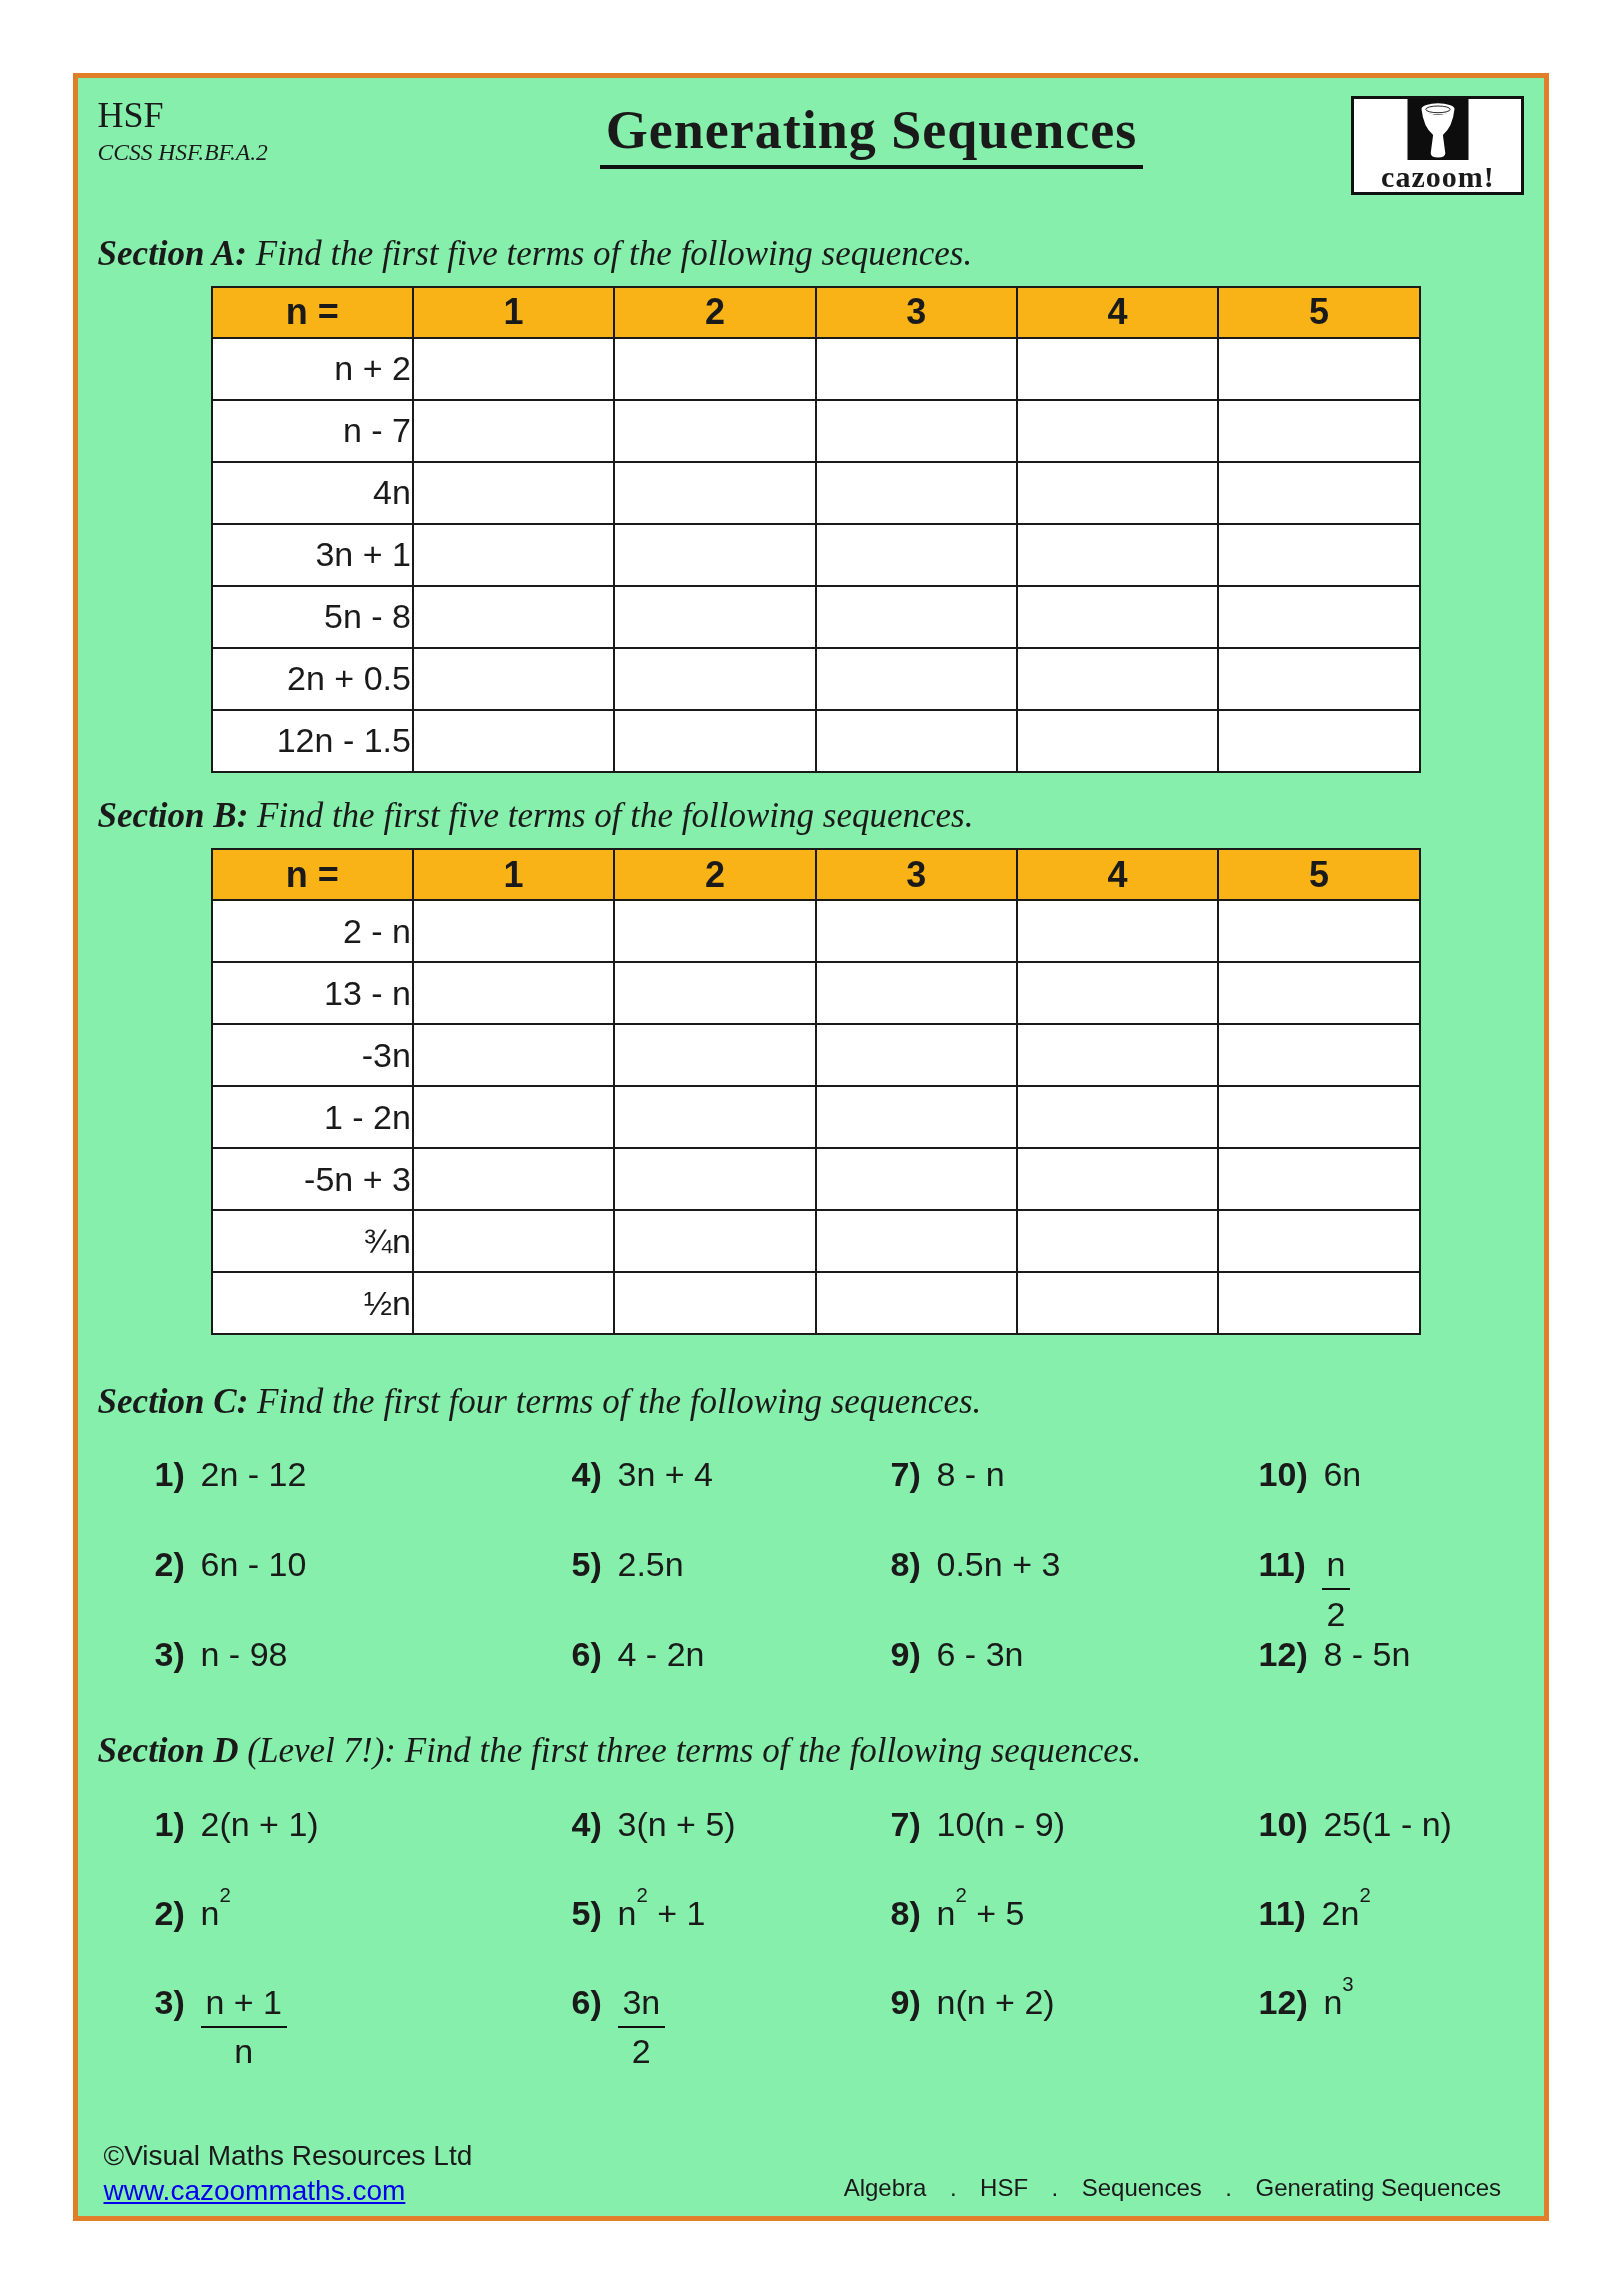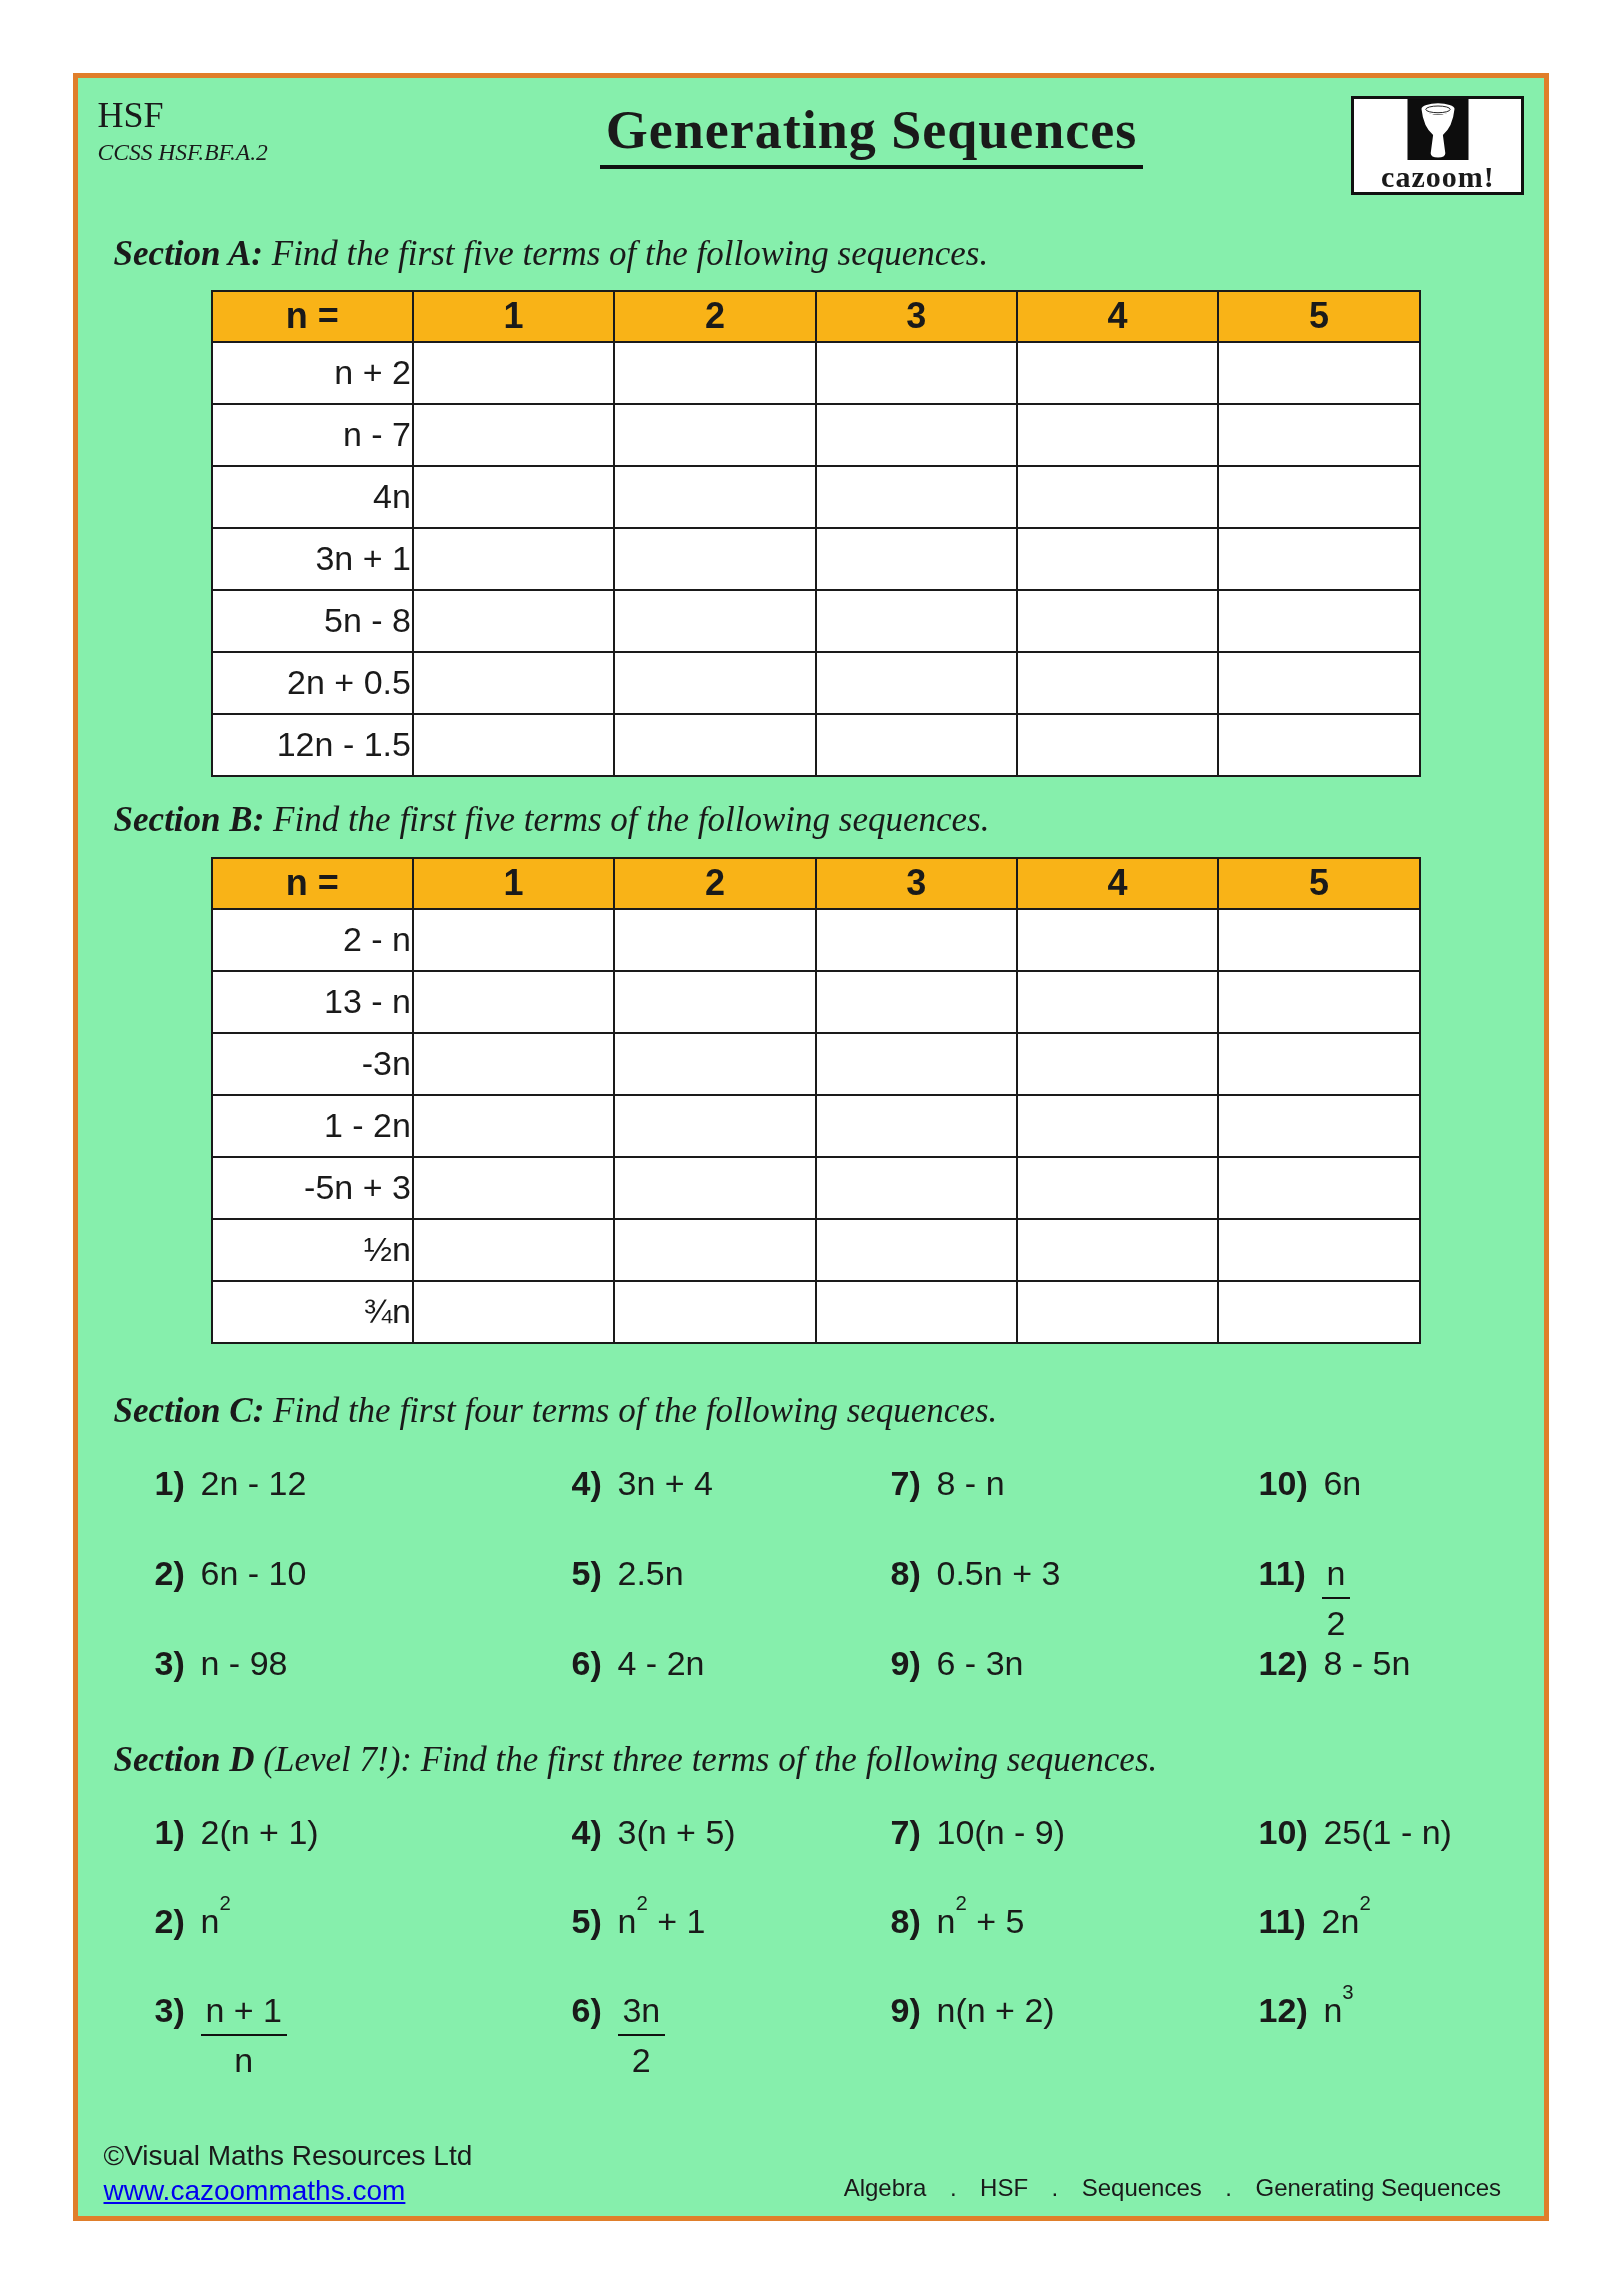--- a/index.html
+++ b/index.html
@@ -51,21 +51,21 @@
   .logo-drum { width: 92px; height: 86px; display: block; }
   .logo-word {
     font-family: "Liberation Serif", "DejaVu Serif", serif;
     font-weight: bold; font-size: 30px; line-height: 1;
     margin-top: 2px; letter-spacing: 1px;
   }
   
   .sec-head {
     font-family: "Liberation Serif", "DejaVu Serif", serif;
     font-style: italic; font-size: 35px;
-    margin: 16px; line-height: 1.15;
+    margin: 0; line-height: 1.15;
   }
   .sec-label { font-weight: bold; }
   .h-a { margin-top: 39px; }
   .h-b { margin-top: 23.5px; }
   .h-c { margin-top: 47px; font-style: italic; }
   .h-d { margin-top: 5.9px; }
   
   table.seq {
     border-collapse: collapse;
     margin: 11.8px 0 0 113px;
@@ -249,29 +249,29 @@
         </tr>
         <tr>
           <td class="lbl">-5n + 3</td>
           <td></td>
           <td></td>
           <td></td>
           <td></td>
           <td></td>
         </tr>
         <tr>
+          <td class="lbl">¾n</td>
+          <td></td>
+          <td></td>
+          <td></td>
+          <td></td>
+          <td></td>
+        </tr>
+        <tr>
           <td class="lbl">½n</td>
-          <td></td>
-          <td></td>
-          <td></td>
-          <td></td>
-          <td></td>
-        </tr>
-        <tr>
-          <td class="lbl">¾n</td>
           <td></td>
           <td></td>
           <td></td>
           <td></td>
           <td></td>
         </tr>
       </tbody>
   </table>
 
   <p class="sec-head h-c"><span class="sec-label">Section C:</span> <span>Find the first four terms of the following sequences.</span></p>

